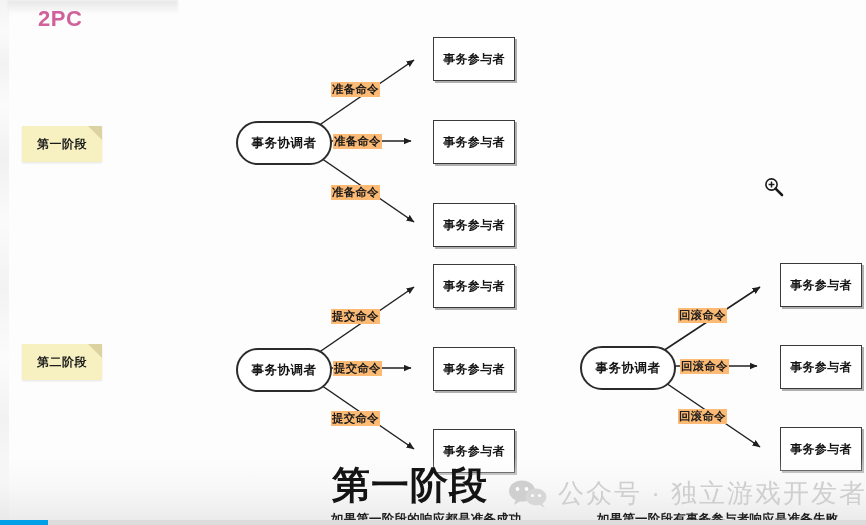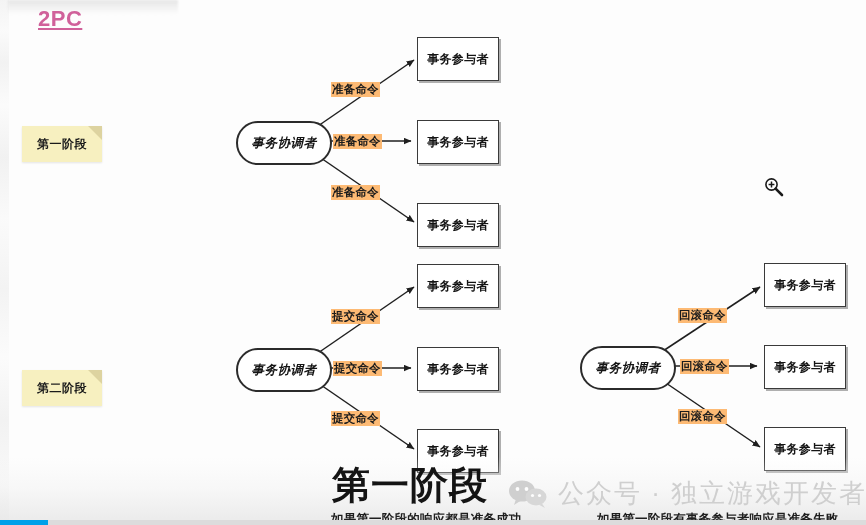--- a/index.html
+++ b/index.html
@@ -40,21 +40,20 @@
 
   
   .title-2pc {
     position: absolute;
     left: 38px;
     top: 6px;
     font-size: 22px;
     font-weight: bold;
     color: #d0619a;
     letter-spacing: .5px;
-    text-decoration: underline;
   }
 
   
   .sticky {
     position: absolute;
     width: 80px;
     height: 36px;
     background: #f7f0c0;
     box-shadow: 0 1px 2px rgba(0,0,0,.10);
   }
@@ -71,53 +70,53 @@
     left: 0; right: 0; top: 0; bottom: 0;
     display: flex;
     align-items: center;
     justify-content: center;
     font-size: 12px;
     font-weight: bold;
     color: #1b1b1b;
     letter-spacing: .5px;
   }
   #sticky1 { left: 22px; top: 126px; }
-  #sticky2 { left: 22px; top: 370px; }
+  #sticky2 { left: 22px; top: 344px; }
 
   
   .coord {
     position: absolute;
     width: 92px;
     height: 40px;
     border: 2px solid #2b2b2b;
     border-radius: 22px;
     background: #ffffff;
     display: flex;
     align-items: center;
     justify-content: center;
     font-size: 12.5px;
     font-weight: bold;
     color: #141414;
     letter-spacing: .5px;
-    font-style: italic;
   }
   .part {
     position: absolute;
     width: 80px;
     height: 42px;
     border: 1.6px solid #3a3a3a;
     background: #ffffff;
     box-shadow: 2px 2px 0 rgba(80,80,80,.45);
     display: flex;
     align-items: center;
     justify-content: center;
     font-size: 12px;
     font-weight: bold;
     color: #141414;
     letter-spacing: .3px;
+    margin-left: 16px;
   }
 
   
   .elabel {
     position: absolute;
     font-size: 11.5px;
     font-weight: bold;
     color: #1c1c1c;
     white-space: nowrap;
     letter-spacing: .2px;

